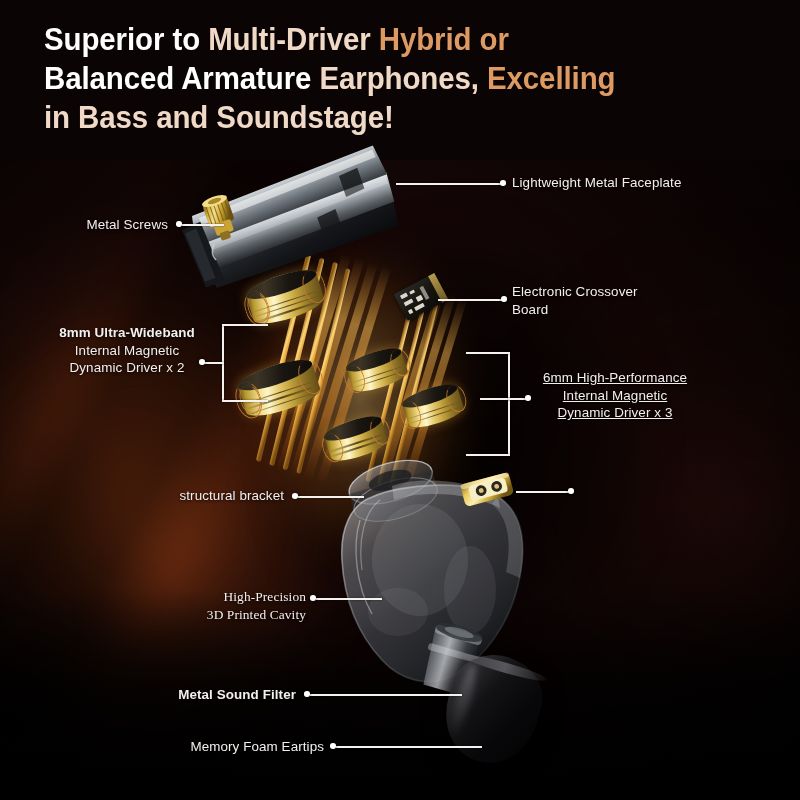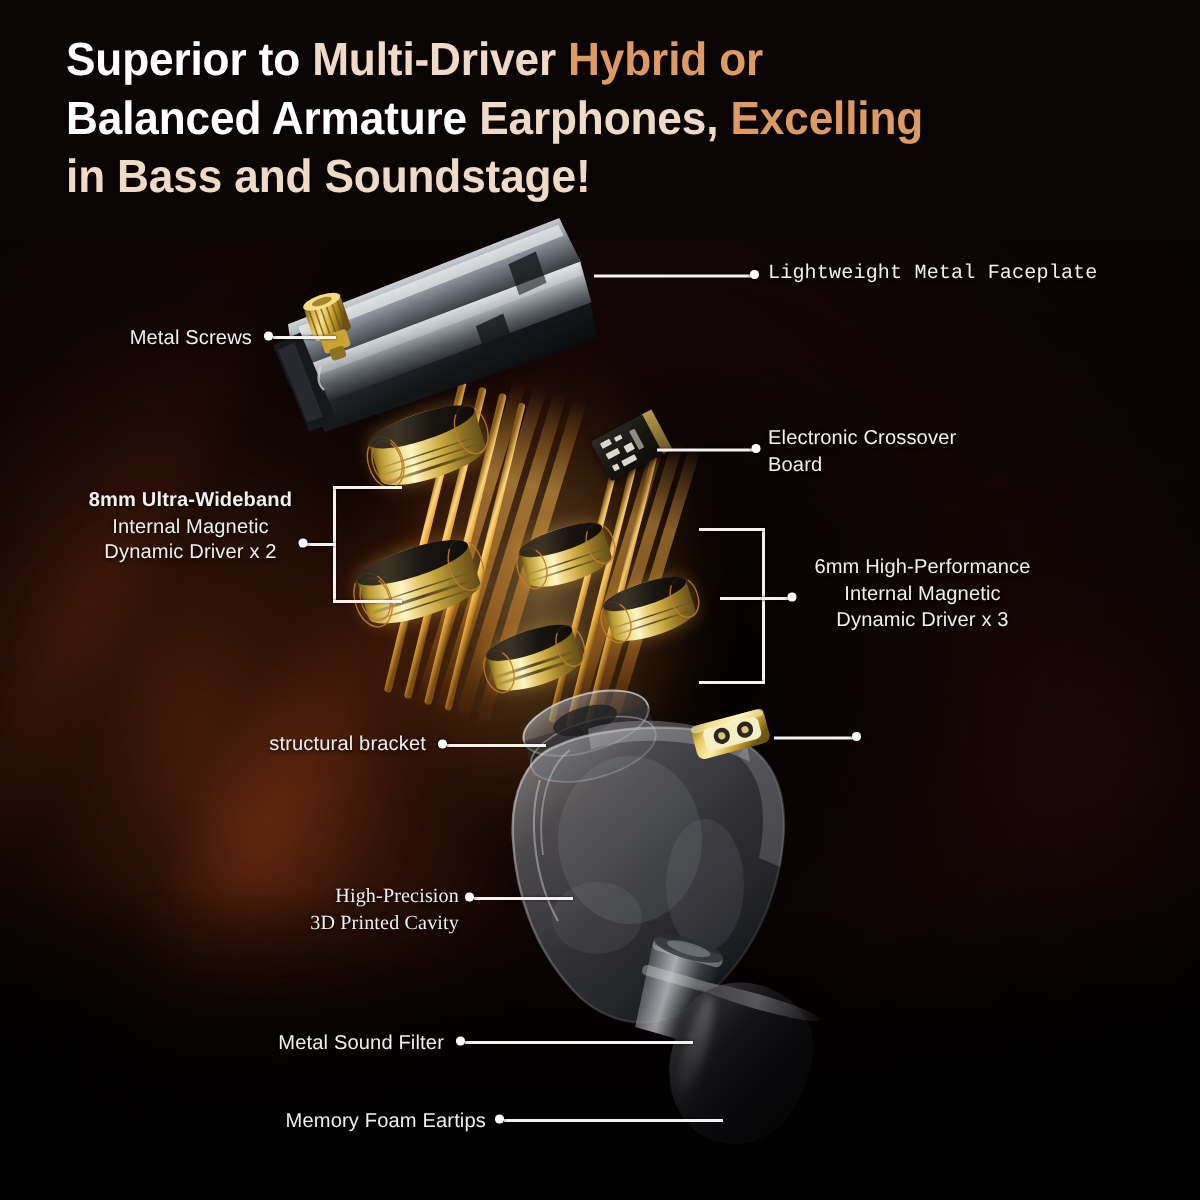--- a/index.html
+++ b/index.html
@@ -420,43 +420,43 @@
   <div class="lead" style="left:310px;top:694px;width:152px;"></div>
   <div class="dot" style="left:304px;top:691px;"></div>
 
   <div class="lead" style="left:336px;top:746px;width:146px;"></div>
   <div class="dot" style="left:330px;top:743px;"></div>
 
   <div class="label left" style="right:632px;top:216px;" id="lb0">
       <span style="display: block;">Metal Screws</span>
     </div>
   <div class="label right" style="left:512px;top:174px;" id="lb1">
-      <span style="display: block; font-family: Liberation Mono, monospace;">Lightweight Metal Faceplate</span>
+      <span style="display: block;">Lightweight Metal Faceplate</span>
     </div>
   <div class="label right" style="left:512px;top:283px;" id="lb2">
       <span style="display: block;">Electronic Crossover</span>
       <span style="display: block;">Board</span>
     </div>
   <div class="label center" style="left:58px;top:324px;width:138px;" id="lb3">
       <span style="display: block; font-weight: bold;">8mm Ultra-Wideband</span>
       <span style="display: block;">Internal Magnetic</span>
       <span style="display: block;">Dynamic Driver x 2</span>
     </div>
-  <div class="label center" style="left:530px;top:369px;width:170px;" id="lb4">
+  <div class="label center" style="left:530px;top:369px;width:170px;text-decoration:underline;" id="lb4">
       <span style="display: block;">6mm High-Performance</span>
       <span style="display: block;">Internal Magnetic</span>
       <span style="display: block;">Dynamic Driver x 3</span>
     </div>
   <div class="label left" style="right:516px;top:487px;" id="lb5">
       <span style="display: block;">structural bracket</span>
     </div>
   <div class="label left" style="right:494px;top:588px;font-family:Liberation Serif, serif;" id="lb7">
       <span style="display: block;">High-Precision</span>
       <span style="display: block; margin-left: 36px;">3D Printed Cavity</span>
     </div>
   <div class="label left" style="right:504px;top:686px;" id="lb8">
-      <span style="display: block;">Metal Sound Filter</span>
+      <span style="display: block; font-weight: bold;">Metal Sound Filter</span>
     </div>
   <div class="label left" style="right:476px;top:738px;" id="lb9">
       <span style="display: block;">Memory Foam Eartips</span>
     </div>
 
 </div>
 
 </body></html>

